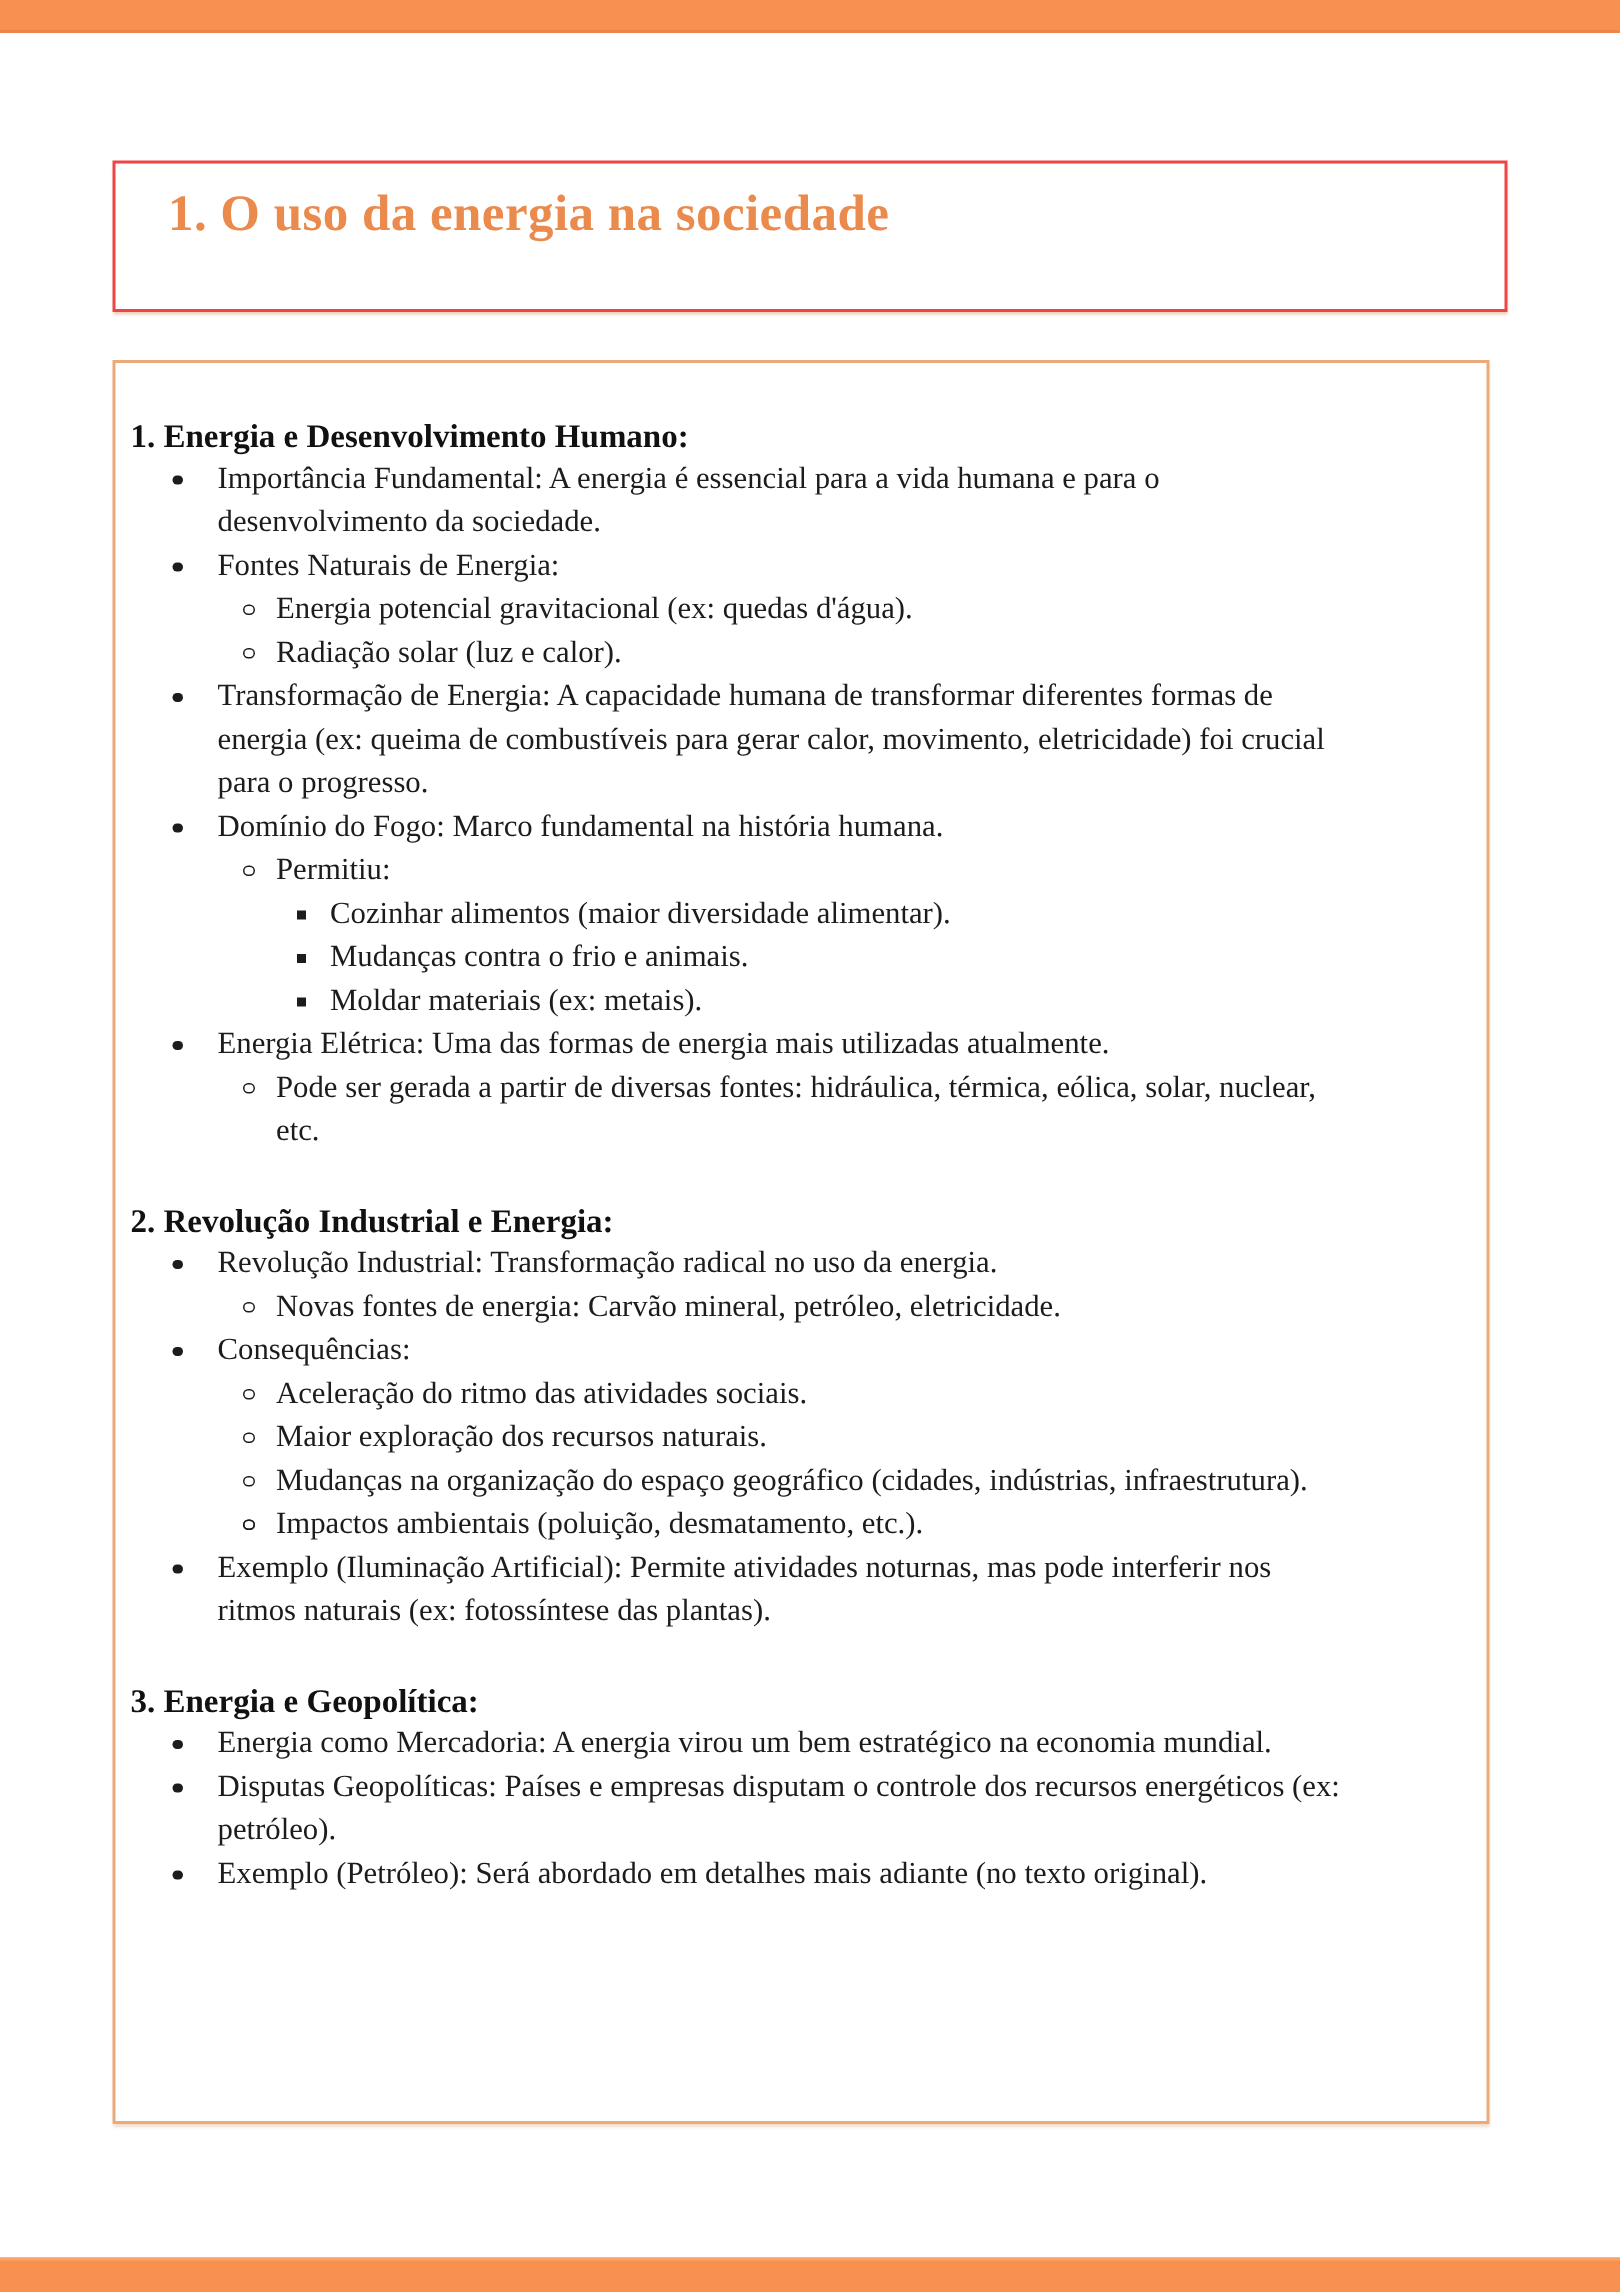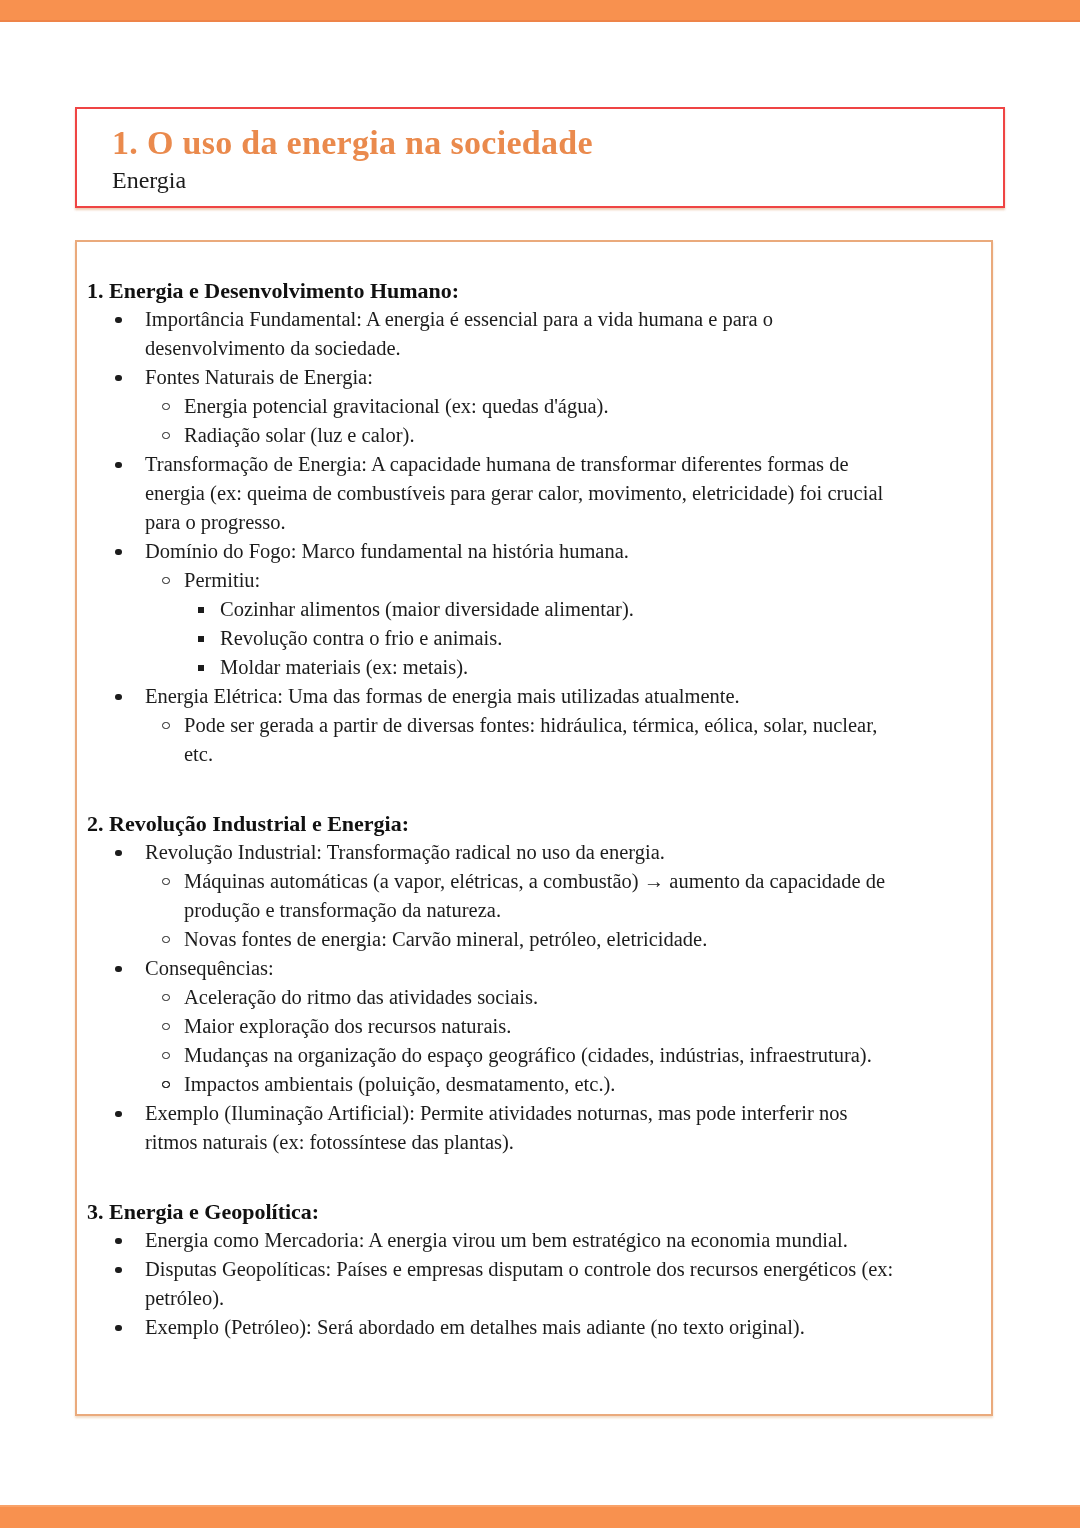--- a/index.html
+++ b/index.html
@@ -60,21 +60,21 @@
     position: absolute;
     left: 75px;
     top: 240px;
     width: 918px;
     height: 1176px;
     background: #ffffff;
     border: 2px solid #eaaa7c;
     box-shadow: 0 2px 2px rgba(220, 170, 120, 0.4);
     padding: 34px 30px 0 10px;
   }
-  .section + .section { margin-top: 40px; }
+  .section + .section { margin-top: 30px; }
   .section-heading {
     font-size: 22px;
     font-weight: bold;
     line-height: 29px;
     color: #111111;
   }
   .item {
     display: flex;
     font-size: 20.5px;
     line-height: 29px;
@@ -106,21 +106,20 @@
     background: #1c1c1c;
   }
 </style>
 </head>
 <body>
 
 <div class="top-bar"></div>
 
 <section class="title-box">
   <h1>1. O uso da energia na sociedade</h1>
-  <div class="subtitle">Energia</div>
 </section>
 
 <section class="content-box">
   <div id="sections">
       <div class="section">
         <div class="section-heading">1. Energia e Desenvolvimento Humano:</div>
         <div class="item l1">
           <span class="marker"></span>
           <span class="text">Importância Fundamental: A energia é essencial para a vida humana e para o
 desenvolvimento da sociedade.</span>
@@ -150,21 +149,21 @@
         <div class="item l2">
           <span class="marker"></span>
           <span class="text">Permitiu:</span>
         </div>
         <div class="item l3">
           <span class="marker"></span>
           <span class="text">Cozinhar alimentos (maior diversidade alimentar).</span>
         </div>
         <div class="item l3">
           <span class="marker"></span>
-          <span class="text">Revolução contra o frio e animais.</span>
+          <span class="text">Mudanças contra o frio e animais.</span>
         </div>
         <div class="item l3">
           <span class="marker"></span>
           <span class="text">Moldar materiais (ex: metais).</span>
         </div>
         <div class="item l1">
           <span class="marker"></span>
           <span class="text">Energia Elétrica: Uma das formas de energia mais utilizadas atualmente.</span>
         </div>
         <div class="item l2">
@@ -174,25 +173,20 @@
         </div>
       </div>
       <div class="section">
         <div class="section-heading">2. Revolução Industrial e Energia:</div>
         <div class="item l1">
           <span class="marker"></span>
           <span class="text">Revolução Industrial: Transformação radical no uso da energia.</span>
         </div>
         <div class="item l2">
           <span class="marker"></span>
-          <span class="text">Máquinas automáticas (a vapor, elétricas, a combustão) → aumento da capacidade de
-produção e transformação da natureza.</span>
-        </div>
-        <div class="item l2">
-          <span class="marker"></span>
           <span class="text">Novas fontes de energia: Carvão mineral, petróleo, eletricidade.</span>
         </div>
         <div class="item l1">
           <span class="marker"></span>
           <span class="text">Consequências:</span>
         </div>
         <div class="item l2">
           <span class="marker"></span>
           <span class="text">Aceleração do ritmo das atividades sociais.</span>
         </div>

